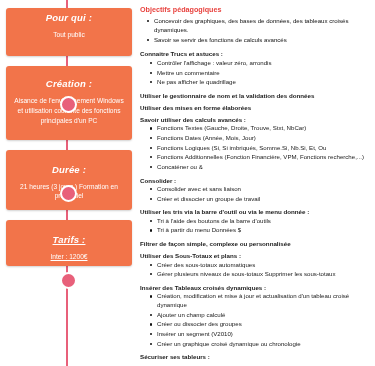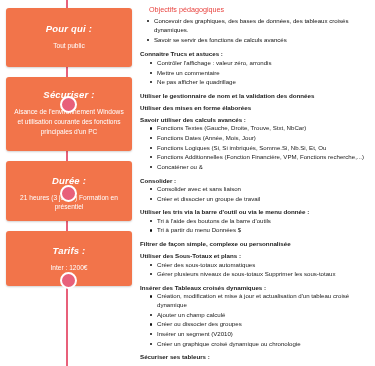--- a/index.html
+++ b/index.html
@@ -46,24 +46,24 @@
     font-style:italic;
     color:#ffffff;
     letter-spacing:.2px;
   }
   .card p{
     margin:0;
     font-size:6.6px;
     line-height:1.5;
     color:#ffffff;
   }
-  .card.qui{margin-top:4px;padding-top:15px;padding-bottom:16px;}
+  .card.qui{margin-top:4px;padding-top:4px;padding-bottom:16px;}
   .card.prereq{padding-top:12px;padding-bottom:14px;}
   .card.duree{padding-top:14px;padding-bottom:9px;}
-  .card.tarif{padding-top:14px;padding-bottom:13px;}
+  .card.tarif{padding-top:14px;padding-bottom:4px;text-decoration:underline;}
   .dot{
     position:absolute;
     left:60px;
     width:13px;height:13px;
     border-radius:50%;
     background:#e8607a;
     border:2px solid #ffffff;
     z-index:3;
   }
   .dot.d1{top:96px}
@@ -72,23 +72,23 @@
 
   
   .right{
     flex:1;
     padding:5px 8px 0 2px;
     color:#1a1a1a;
     overflow:hidden;
   }
   .sec-title{
     font-size:7.2px;
-    font-weight:normal;
+    font-weight:bold;
     color:#e8433f;
-    margin:0 0 3px 9px;
+    margin:0 0 3px 0;
   }
   ul.bul{
     margin:0 0 6px 0;
     padding-left:9px;
     list-style:none;
   }
   ul.bul > li{
     position:relative;
     font-size:6.1px;
     line-height:1.42;
@@ -136,21 +136,21 @@
     <div class="spine"></div>
 
     <div class="card qui">
       <h3>Pour qui :</h3>
       <p>Tout public</p>
     </div>
 
     <div class="dot d1"></div>
 
     <div class="card prereq">
-      <h3>Sécuriser :</h3>
+      <h3>Création :</h3>
       <p>Aisance de l'environnement Windows et utilisation courante des fonctions principales d'un PC</p>
     </div>
 
     <div class="dot d2"></div>
 
     <div class="card duree">
       <h3>Durée :</h3>
       <p>21 heures (3 jours ) Formation en présentiel</p>
     </div>
 

